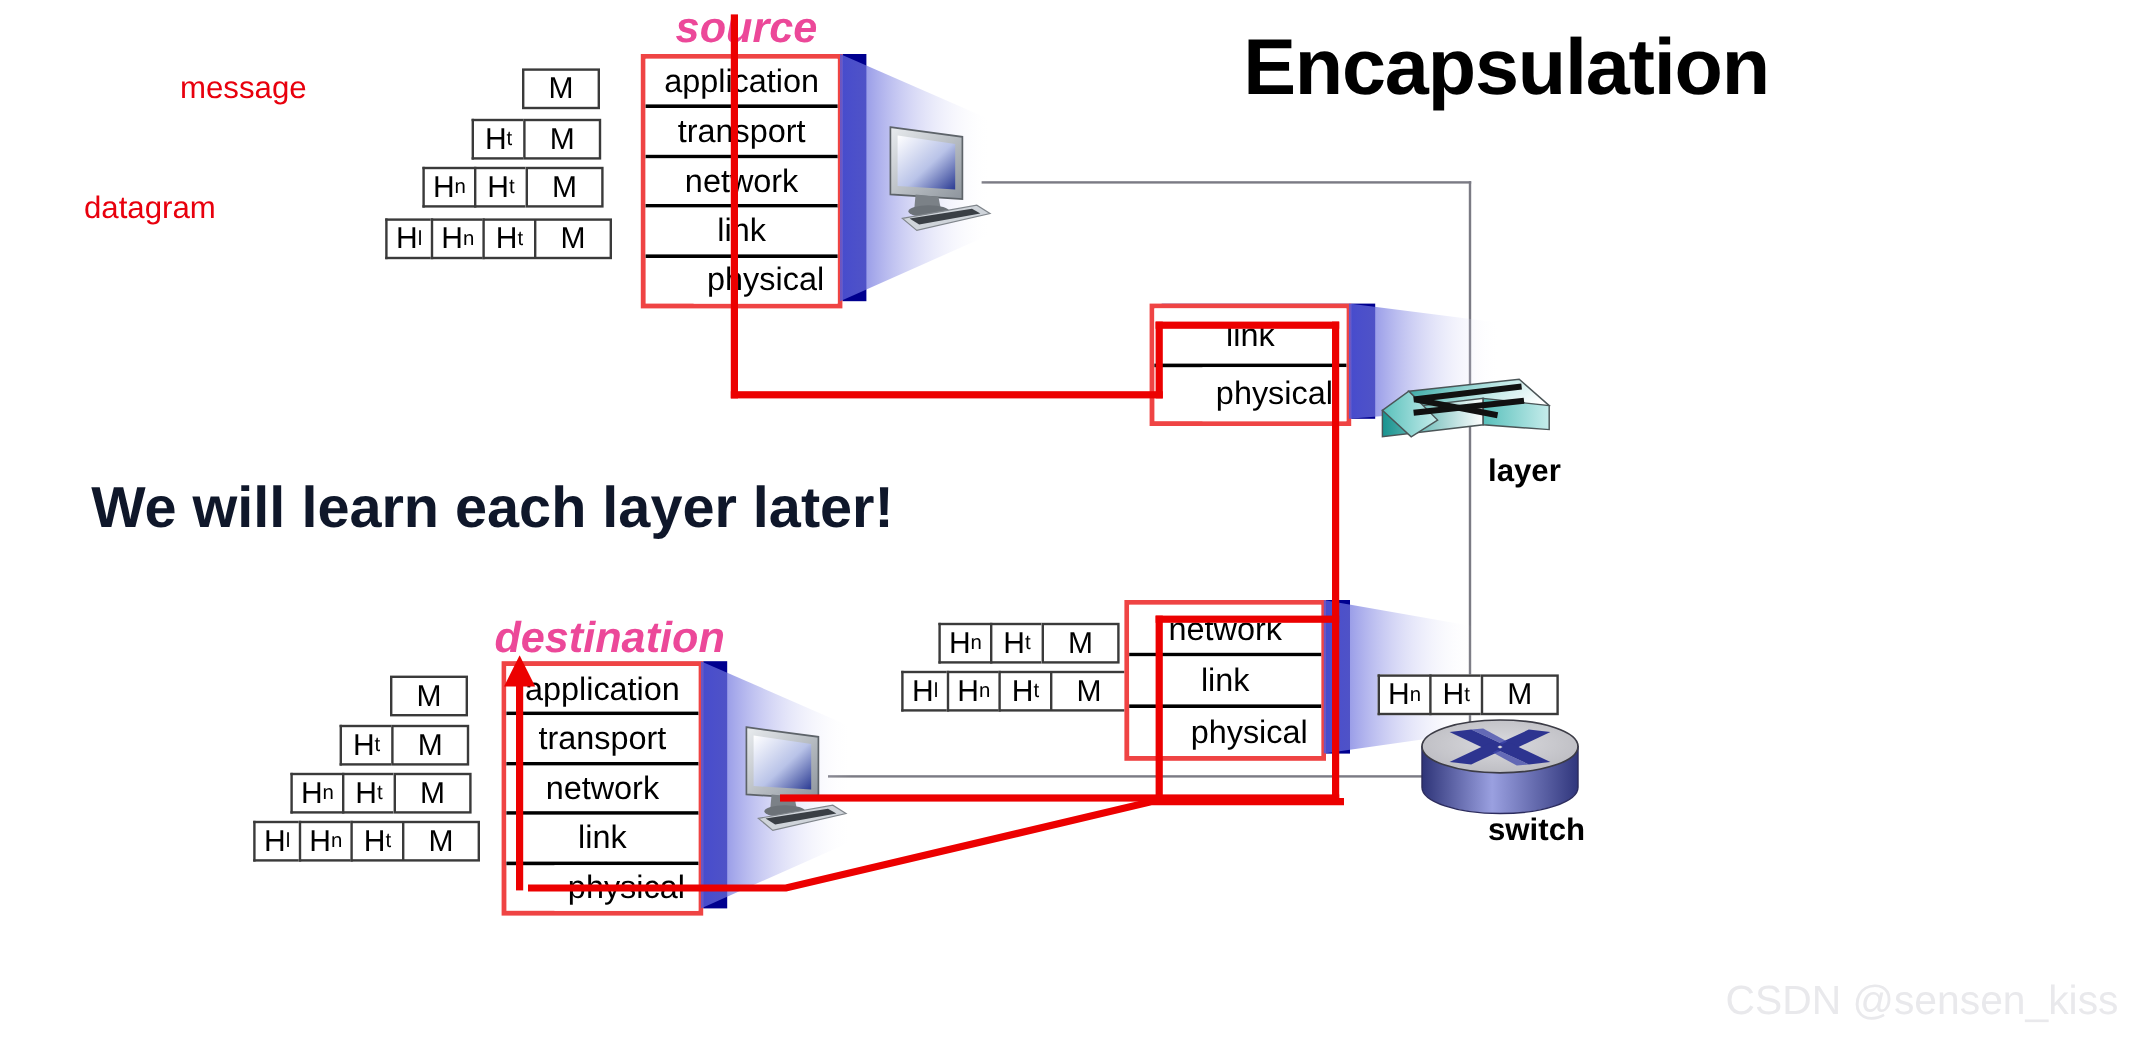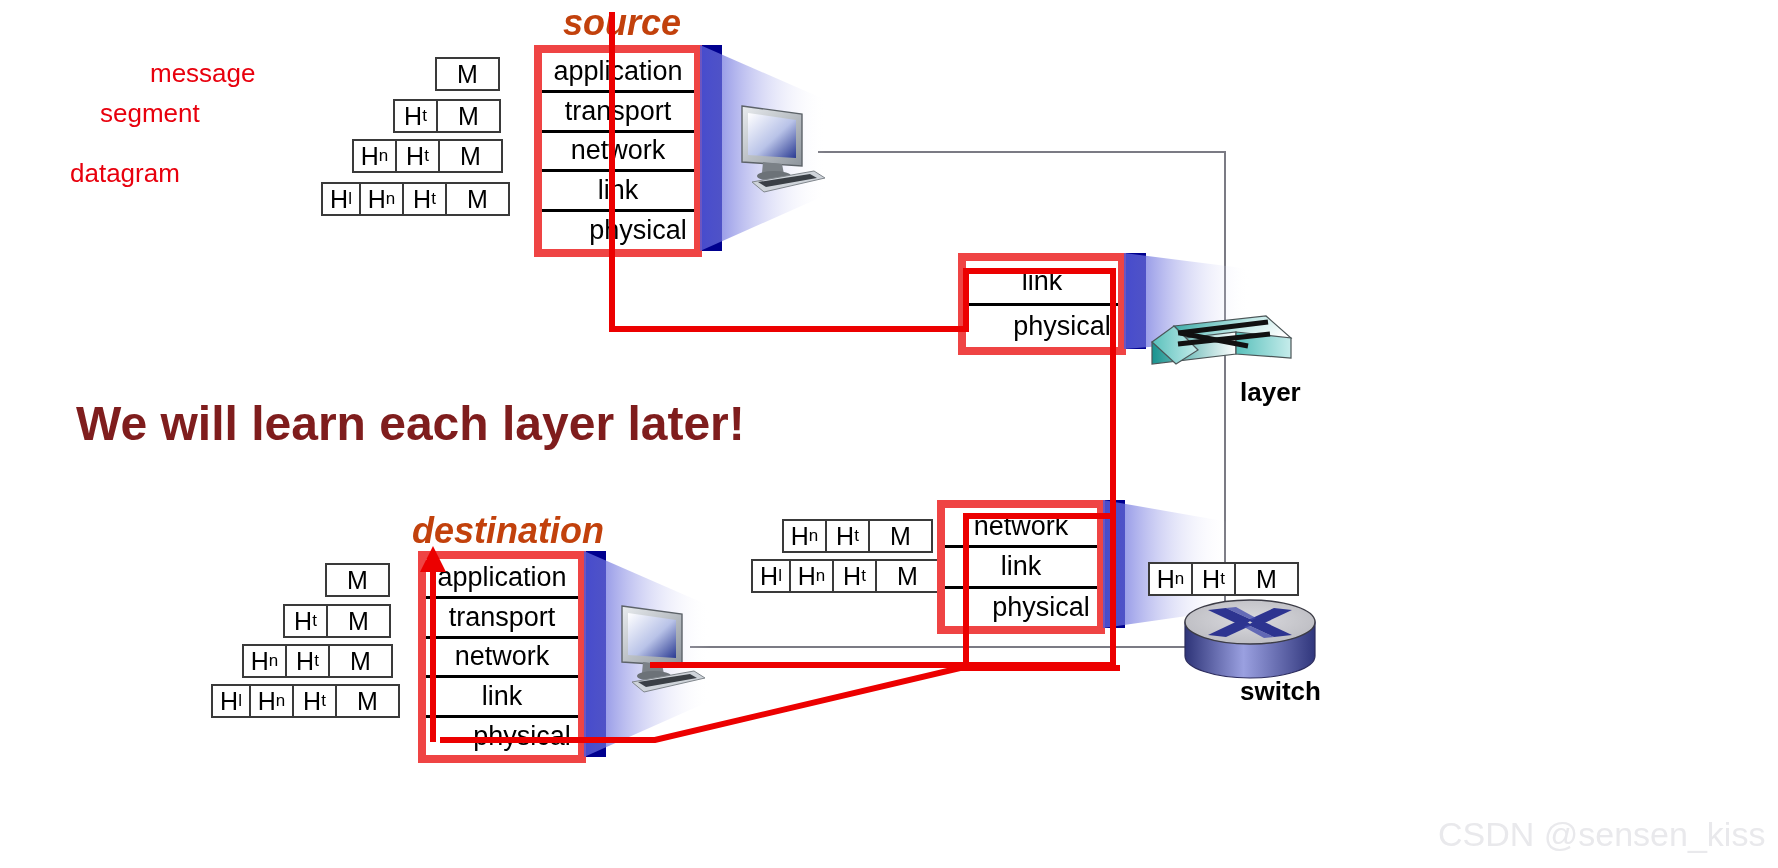--- a/index.html
+++ b/index.html
@@ -9,40 +9,40 @@
   #stage{position:absolute;left:0;top:0;width:1778px;height:868px;}
 
   
   .abs{position:absolute;}
 
   
   .title{font-size:66px;font-weight:bold;color:#000;letter-spacing:-1px;
          white-space:nowrap;font-family:"Liberation Sans",sans-serif;}
 
   
-  .cap{font-style:italic;font-weight:bold;color:#c2410c;font-size:36px;
+  .cap{font-style:italic;font-weight:bold;color:#ec4899;font-size:36px;
        white-space:nowrap;font-family:"Liberation Sans",sans-serif;}
 
   
-  .greenline{color:#7f1d1d;font-weight:bold;font-size:48px;white-space:nowrap;
+  .greenline{color:#0f172a;font-weight:bold;font-size:48px;white-space:nowrap;
              font-family:"Liberation Sans",sans-serif;}
 
   
   .redlabel{color:#e8000d;font-size:26px;white-space:nowrap;text-align:left;
             font-family:"Liberation Sans",sans-serif;}
 
   
   .devcap{font-size:26px;font-weight:bold;color:#000;white-space:nowrap;
           font-family:"Liberation Sans",sans-serif;}
 
   
   .stack{position:absolute;box-sizing:border-box;}
   .stack .shadow3d{position:absolute;background:#00008f;}
   .stack .body{position:absolute;left:0;top:0;background:#fff;
-               border:8px solid #ef4444;box-sizing:border-box;
+               border:4px solid #ef4444;box-sizing:border-box;
                display:flex;flex-direction:column;}
   .stack .layer{flex:1 1 0;display:flex;align-items:center;justify-content:center;
                 border-bottom:3px solid #000;box-sizing:border-box;
                 font-size:27px;color:#000;background:#fff;
                 font-family:"Liberation Sans",sans-serif;line-height:1;}
   .stack .layer:last-child{border-bottom:none;margin-left:40px;}
   .beam{position:absolute;}
 
   
   .pdu{position:absolute;display:flex;box-sizing:border-box;}
@@ -58,33 +58,33 @@
 
   
   .watermark{color:#e9e9ec;font-size:34px;white-space:nowrap;
              font-family:"Liberation Sans",sans-serif;}
 </style>
 </head>
 <body>
 
 <div id="stage">
 
+  <div class="abs title" style="left:1036px;top:17px;">Encapsulation</div>
 
   <div class="grayline abs" style="left:818px;top:151px;width:408px;height:2px;"></div>
   <div class="grayline abs" style="left:1224px;top:151px;width:2px;height:497px;"></div>
   <div class="grayline abs" style="left:690px;top:646px;width:536px;height:2px;"></div>
 
   <div class="abs cap" style="left:563px;top:2px;">source</div>
 
   <div class="abs redlabel" style="left:150px;top:58px;width:255px;">message</div>
   <div class="pdu" style="left:435px;top:57px;height:34px;">
     <div class="cell" style="width:65px;">M</div>
   </div>
 
-  <div class="abs redlabel" style="left:100px;top:98px;width:255px;">segment</div>
   <div class="pdu" style="left:393px;top:99px;height:34px;">
     <div class="cell" style="width:43px;">H<sub>t</sub></div>
     <div class="cell" style="width:65px;">M</div>
   </div>
 
   <div class="abs redlabel" style="left:70px;top:138px;width:255px;margin-top:20px;">datagram</div>
   <div class="pdu" style="left:352px;top:139px;height:34px;">
     <div class="cell" style="width:43px;">H<sub>n</sub></div>
     <div class="cell" style="width:43px;">H<sub>t</sub></div>
     <div class="cell" style="width:65px;">M</div>

